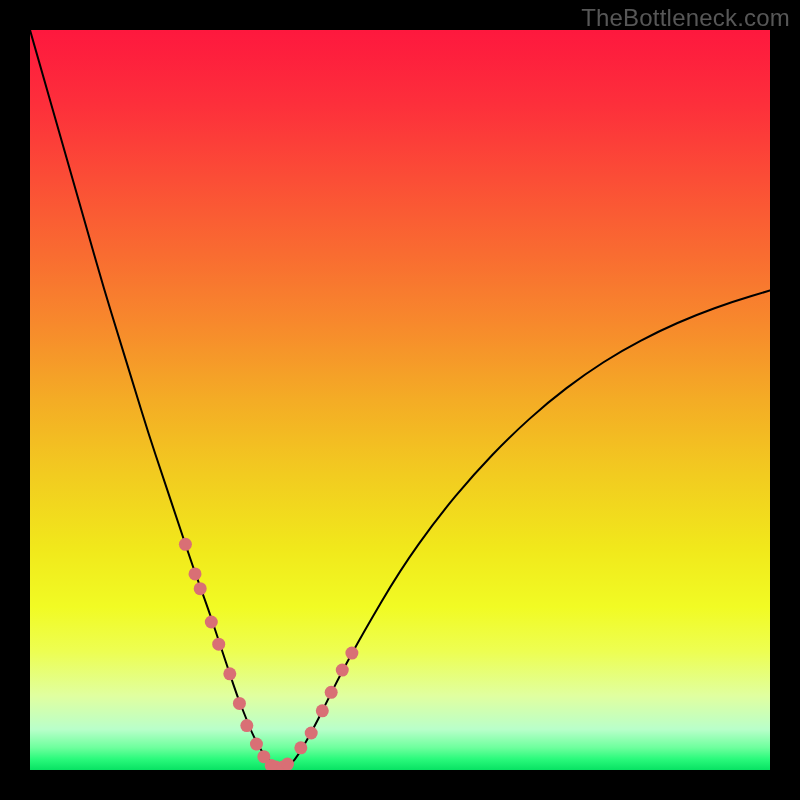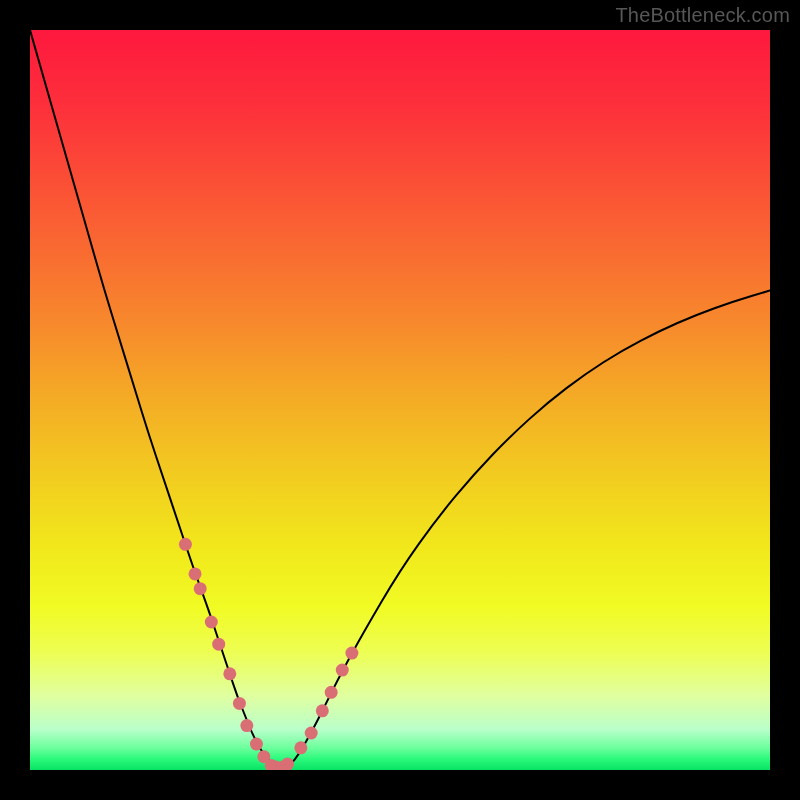--- a/index.html
+++ b/index.html
@@ -22,21 +22,21 @@
     left: 30px;
     top: 30px;
     width: 740px;
     height: 740px;
   }
   .watermark {
     position: absolute;
     top: 4px;
     right: 10px;
     color: #575757;
-    font-size: 20px;
+    font-size: 24px;
     font-weight: 400;
     letter-spacing: 0.2px;
   }
 </style>
 </head>
 <body>
 
 <div class="frame">
   <div class="watermark">TheBottleneck.com</div>
 

